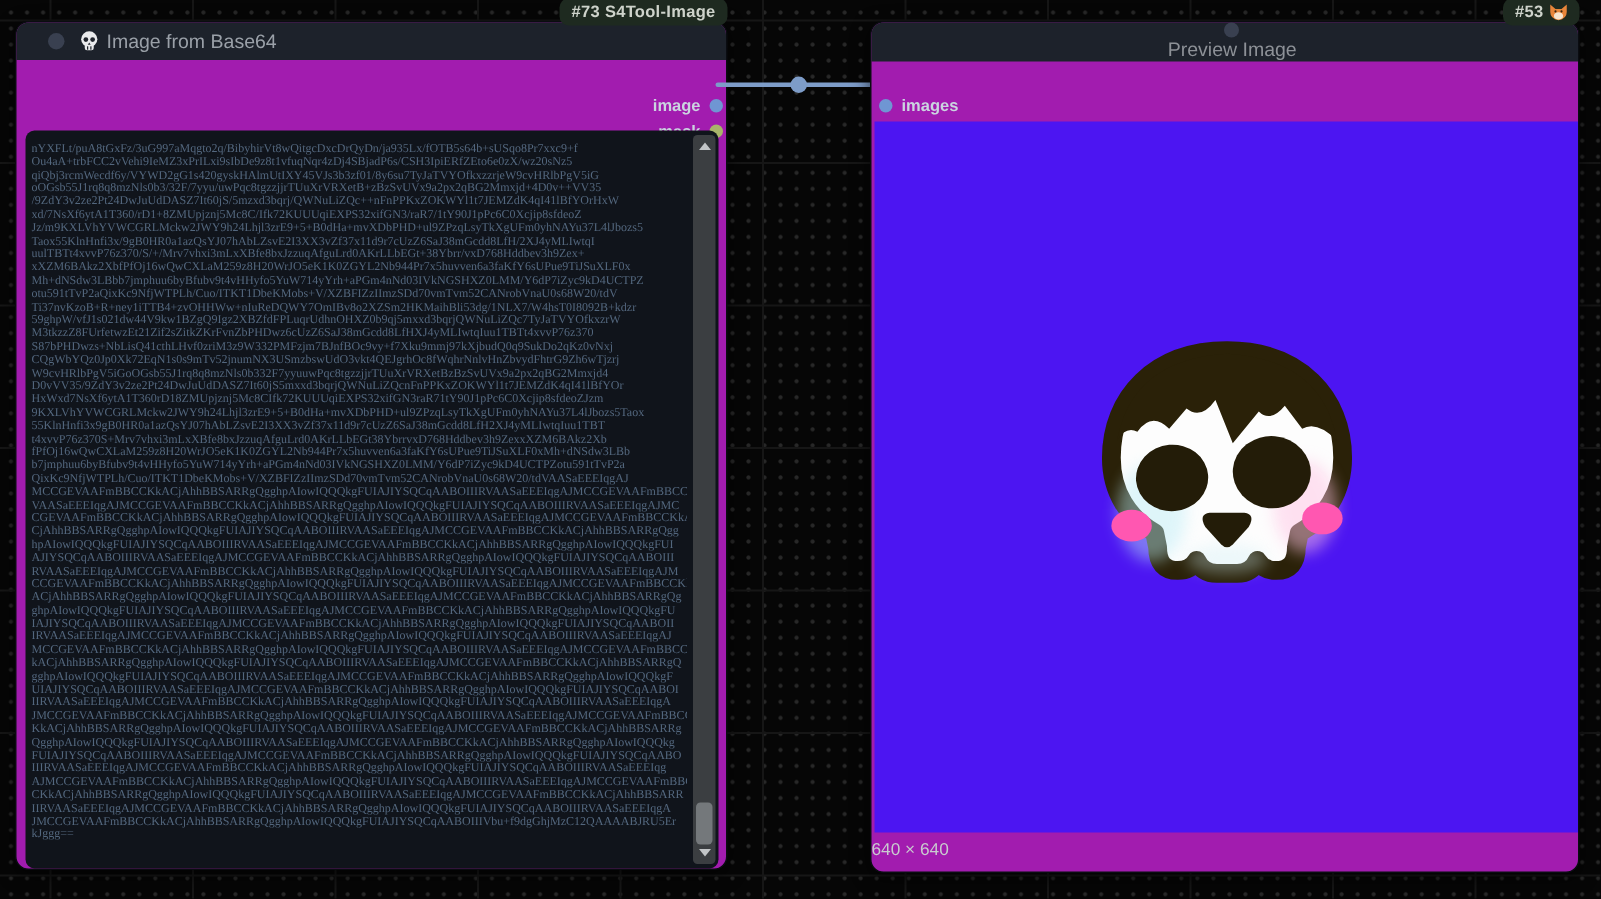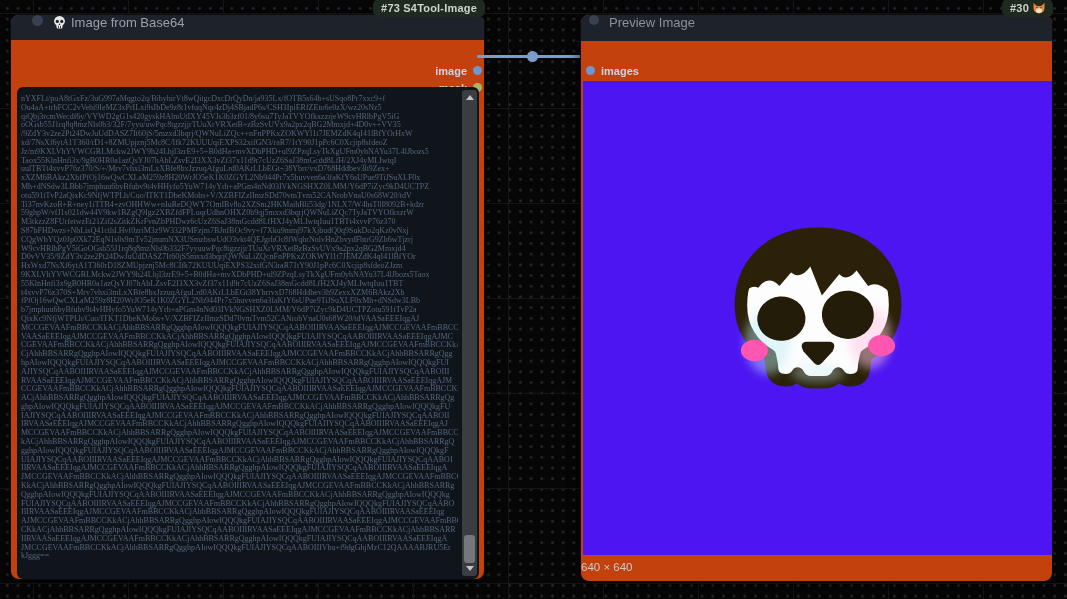--- a/index.html
+++ b/index.html
@@ -9,26 +9,26 @@
     background-color:#060606;
     background-image:
       linear-gradient(to right, #161616 1px, transparent 1px),
       linear-gradient(to bottom, #161616 1px, transparent 1px),
       radial-gradient(circle, #282828 1.1px, transparent 1.6px);
     background-size: 95px 95px, 95px 95px, 10.7px 10.7px;
     background-position: 33px 13px, 33px 13px, 2px 3px;
     position:relative;
   }
   .node {
-    position:absolute; background:#c2410c; border:1px solid #0a0c11;
+    position:absolute; background:#a21caf; border:1px solid #0a0c11;
     border-radius:9px; box-shadow:0 3px 12px rgba(0,0,0,.65);
   }
   .node-title {
     height:25px; background:#1d222b; border-radius:8px 8px 0 0;
-    display:flex; align-items:flex-start; color:#9aa0a8; font-size:13px;
+    display:flex; align-items:center; color:#9aa0a8; font-size:13px;
   }
   .collapse-dot { width:11px; height:11px; border-radius:50%; background:#394050; flex:0 0 auto; }
   .badge {
     position:absolute; top:-16px; background:#1e2a20; color:#ced3cb;
     font-size:11px; font-weight:700; padding:3px 8px 3px; border-radius:6px;
     display:flex; align-items:center; gap:4px; letter-spacing:.2px; white-space:nowrap;
   }
   .port-row { position:absolute; display:flex; align-items:center; gap:6px; height:13px; }
   .port-label { font-size:11px; font-weight:700; color:#cbd4e0; }
   .port-dot { width:9px; height:9px; border-radius:50%; flex:0 0 auto; }
@@ -169,32 +169,32 @@
     </div>
   </div>
 </div>
 
 <div class="link-wire" style="left:477px; top:54.5px; width:113px; height:3.4px;"></div>
 <div class="link-middot" style="left:527px; top:50.5px;"></div>
 
 <div class="node" style="left:580px; top:14px; width:473px; height:568px;">
 
   <div class="badge" style="right:-1px;">
-    <span>#30</span>
+    <span>#53</span>
     <span style="display:flex;align-items:center;">
       <svg width="12" height="12" viewBox="0 0 12 12">
         <path d="M0.5,1 L4,4 L8,4 L11.5,1 L11.5,6 Q11.5,10.5 6,11.5 Q0.5,10.5 0.5,6 Z" fill="#e8853a"></path>
         <ellipse cx="6" cy="8.6" rx="3.1" ry="2.4" fill="#f6e3cd"></ellipse>
         <circle cx="4" cy="5.6" r="0.7" fill="#3a2410"></circle>
         <circle cx="8" cy="5.6" r="0.7" fill="#3a2410"></circle>
       </svg>
     </span>
   </div>
 
-  <div class="node-title" style="height:26px;">
+  <div class="node-title" style="height:26px;flex-direction:column;">
     <span class="collapse-dot" style="margin-left:8px; width:10px; height:10px;"></span>
     <span style="margin-left:10px; color:#8d9197;">Preview Image</span>
   </div>
 
   <div class="port-row" style="left:5px; top:49px;justify-content:space-between;">
     <span class="port-dot dot-blue"></span>
     <span class="port-label">images</span>
   </div>
 
   <div class="preview-img" style="background:#4c15f2;">

